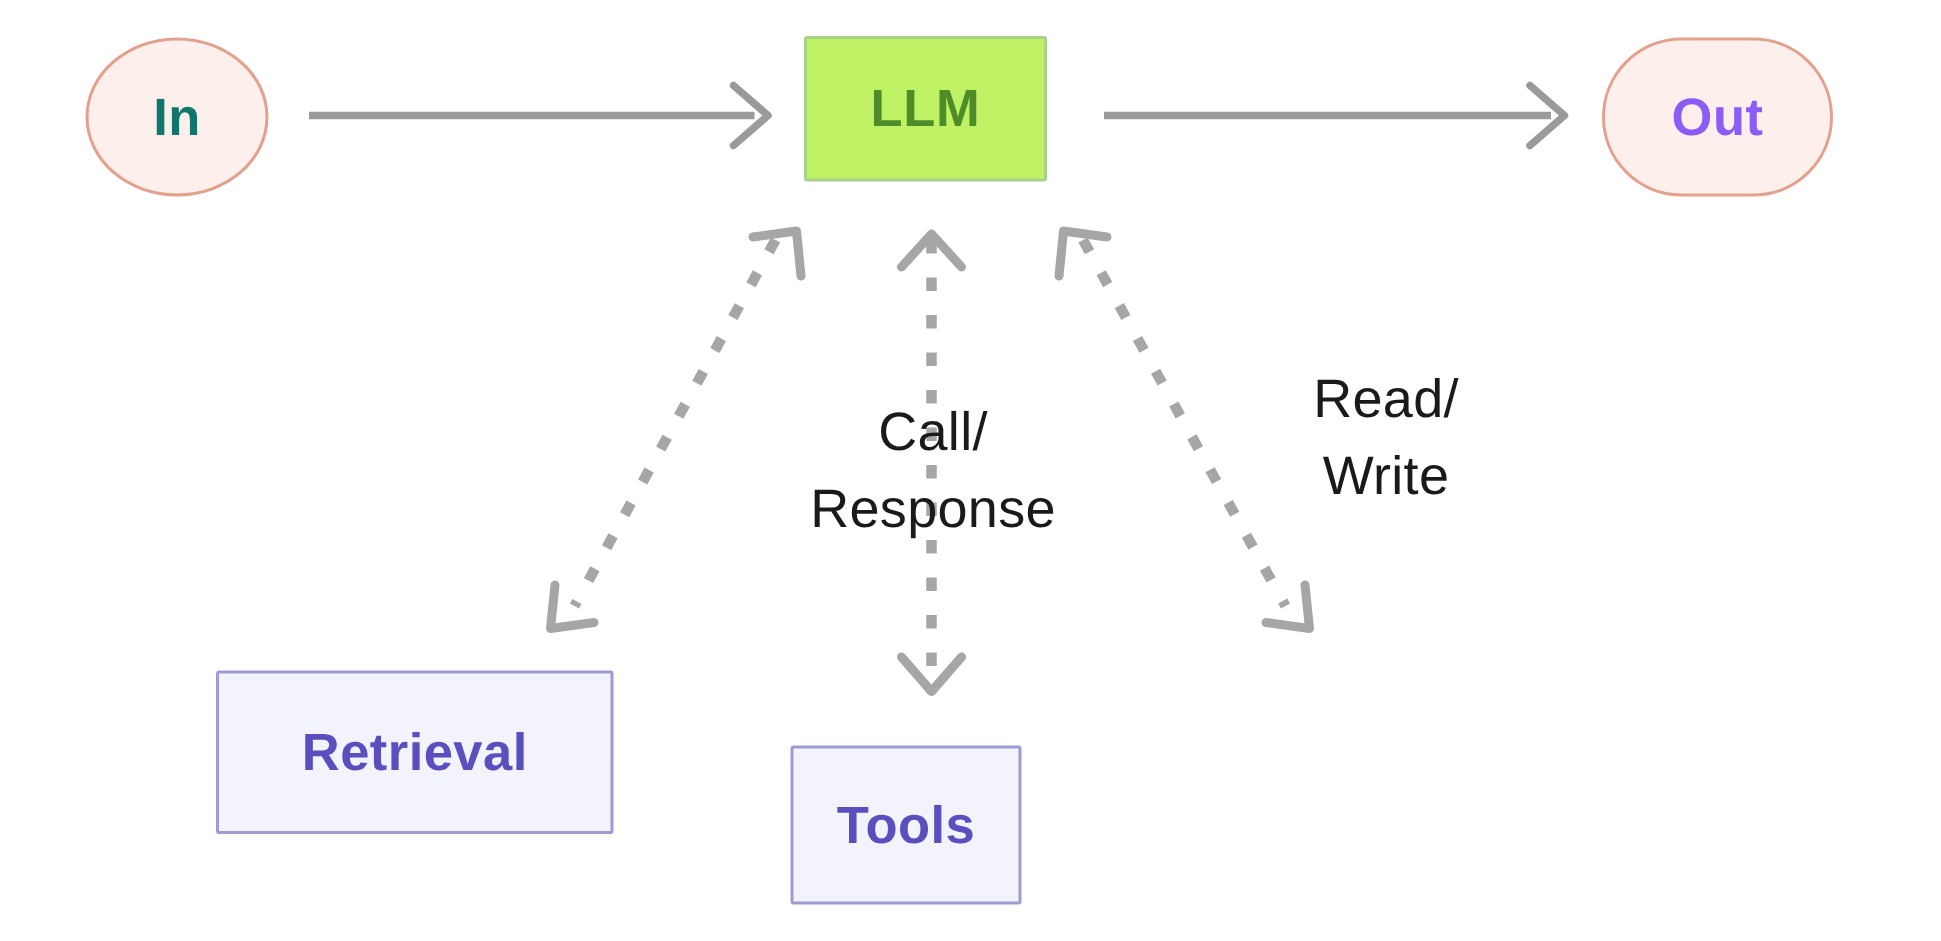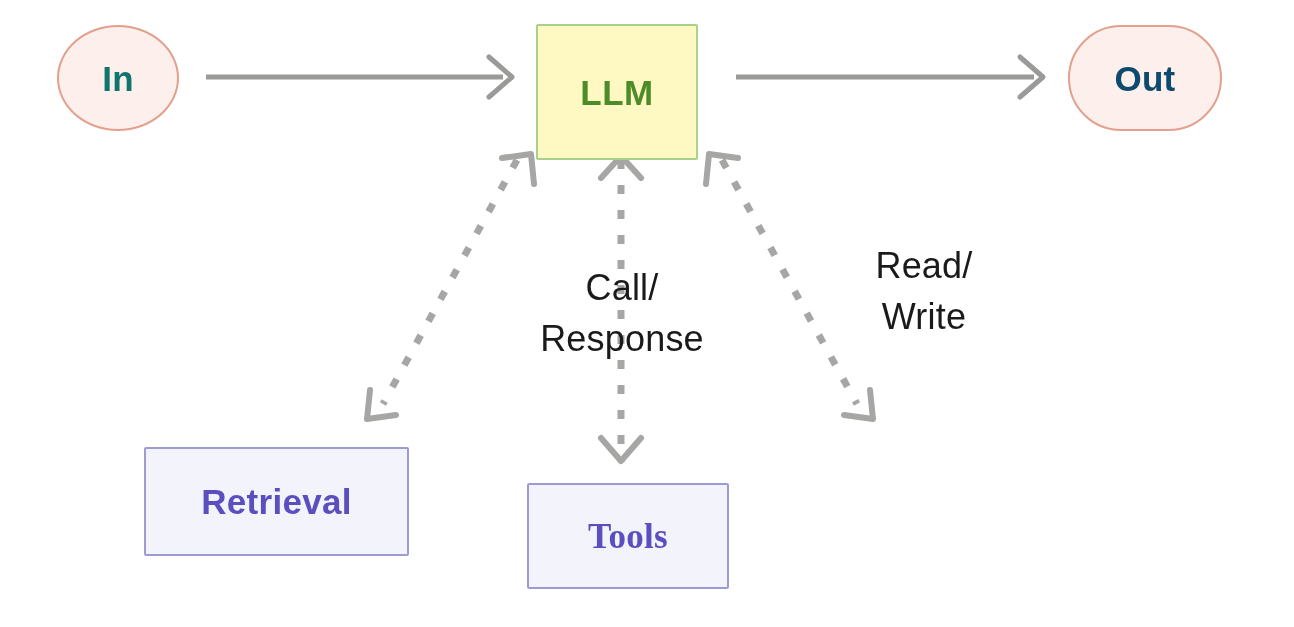--- a/index.html
+++ b/index.html
@@ -62,33 +62,33 @@
   .node-out {
     left: 1068px;
     top: 25px;
     width: 154px;
     height: 106px;
     background: #fdf0ec;
     border: 2px solid #e3a08c;
     border-radius: 53px;
   }
   .node-out span {
-    color: #0c4a6e;
+    color: #8b5cf6;
     font-size: 35px;
     font-weight: bold;
     letter-spacing: 0.3px;
   }
 
   
   .node-llm {
     left: 536px;
     top: 24px;
     width: 162px;
-    height: 136px;
-    background: #fef9c3;
+    height: 97px;
+    background: #bef264;
     border: 2px solid #a8d28a;
     border-radius: 2px;
   }
   .node-llm span {
     color: #4d8c29;
     font-size: 35px;
     font-weight: bold;
     letter-spacing: 0.5px;
   }
 
@@ -105,24 +105,23 @@
     letter-spacing: 0.3px;
   }
   .node-retrieval {
     left: 144px;
     top: 447px;
     width: 265px;
     height: 109px;
   }
   .node-tools {
     left: 527px;
-    top: 483px;
-    width: 202px;
+    top: 497px;
+    width: 154px;
     height: 106px;
-    font-family: Liberation Serif, serif;
   }
   .node-memory {
     left: 835px;
     top: 459px;
     width: 247px;
     height: 109px;
   }
 
   
   .edge-label {

